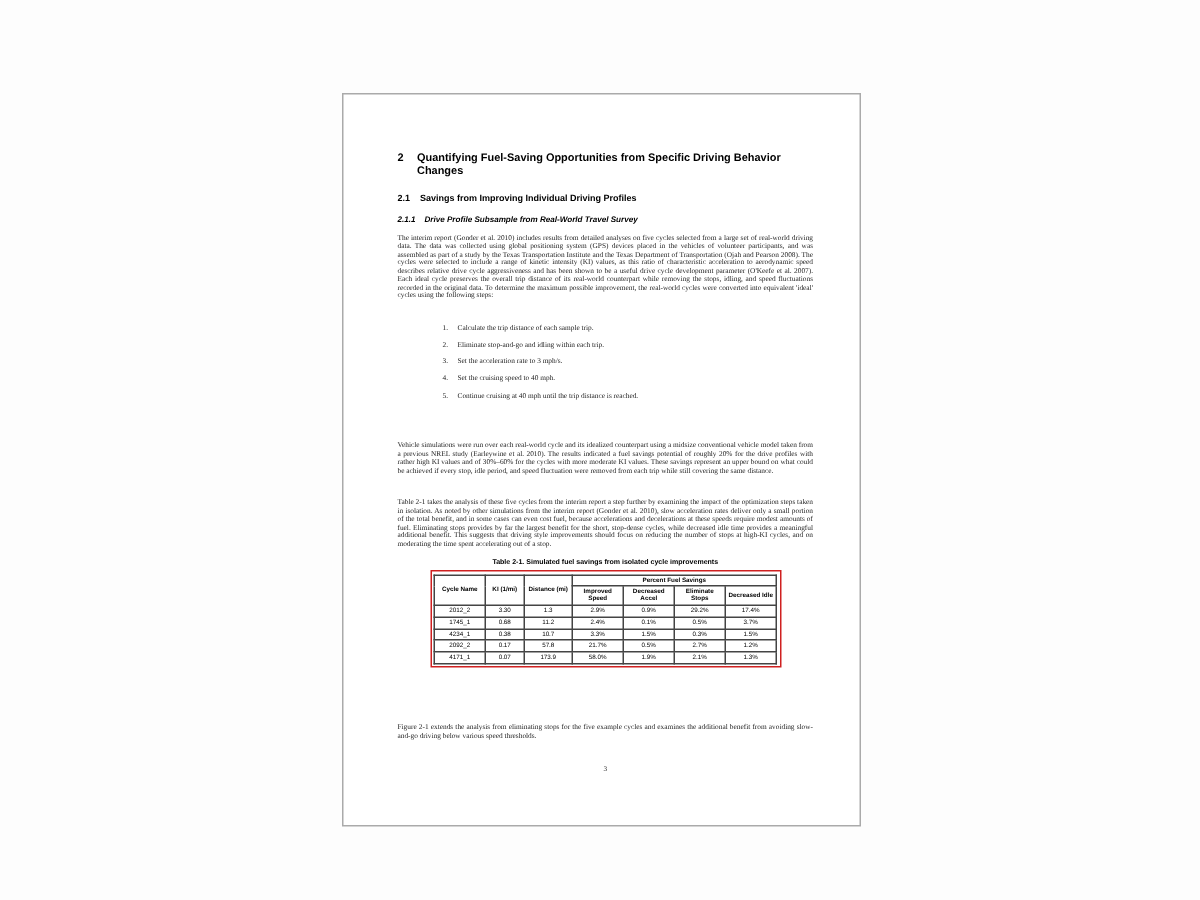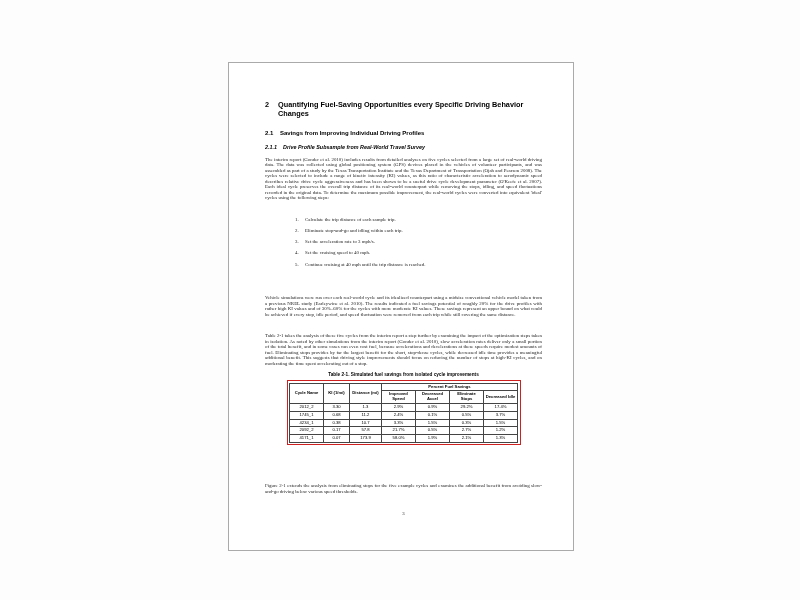--- a/index.html
+++ b/index.html
@@ -54,21 +54,21 @@
 </style>
 </head>
 <body>
 
 <div class="viewer">
   <div class="page">
     <div class="content">
 
       <div class="h-sec">
         <span class="num">2</span>
-        <span>Quantifying Fuel-Saving Opportunities every Specific Driving Behavior Changes</span>
+        <span>Quantifying Fuel-Saving Opportunities from Specific Driving Behavior Changes</span>
       </div>
 
       <div class="h-sub">
         <span class="num">2.1</span>
         <span>Savings from Improving Individual Driving Profiles</span>
       </div>
 
       <div class="h-subsub">
         <span class="num">2.1.1</span>
         <span>Drive Profile Subsample from Real-World Travel Survey</span>

